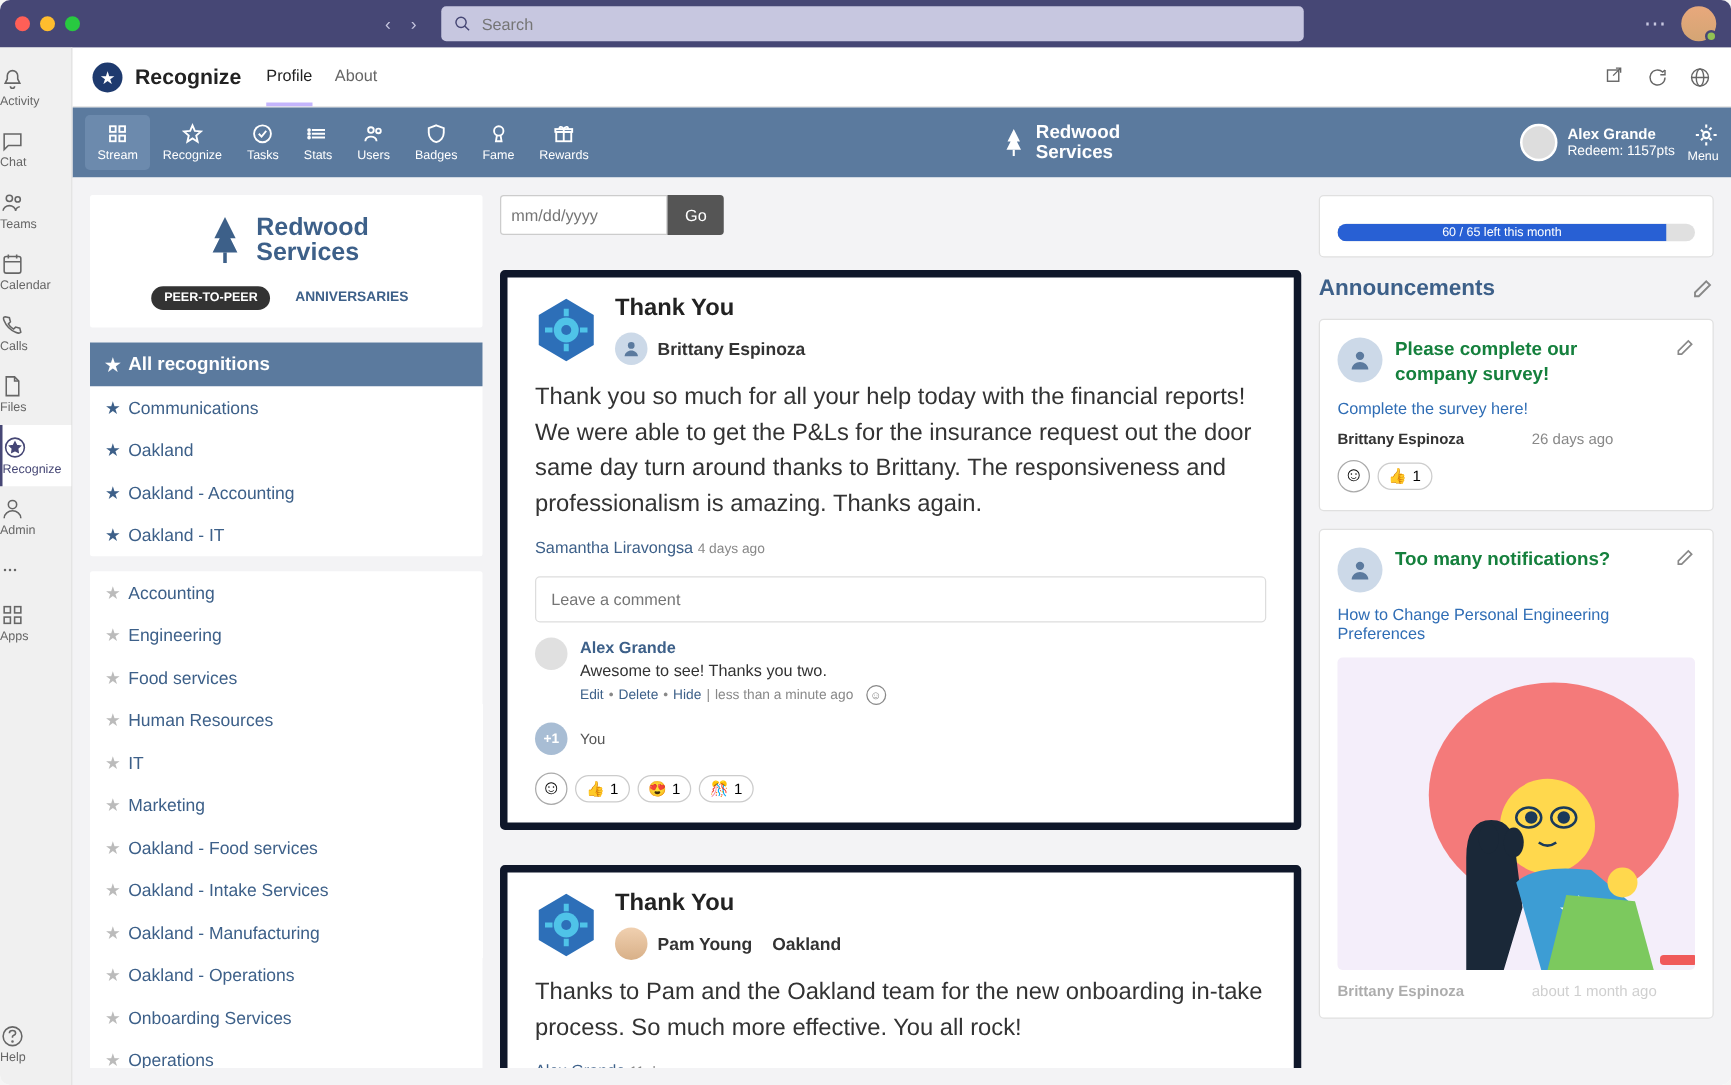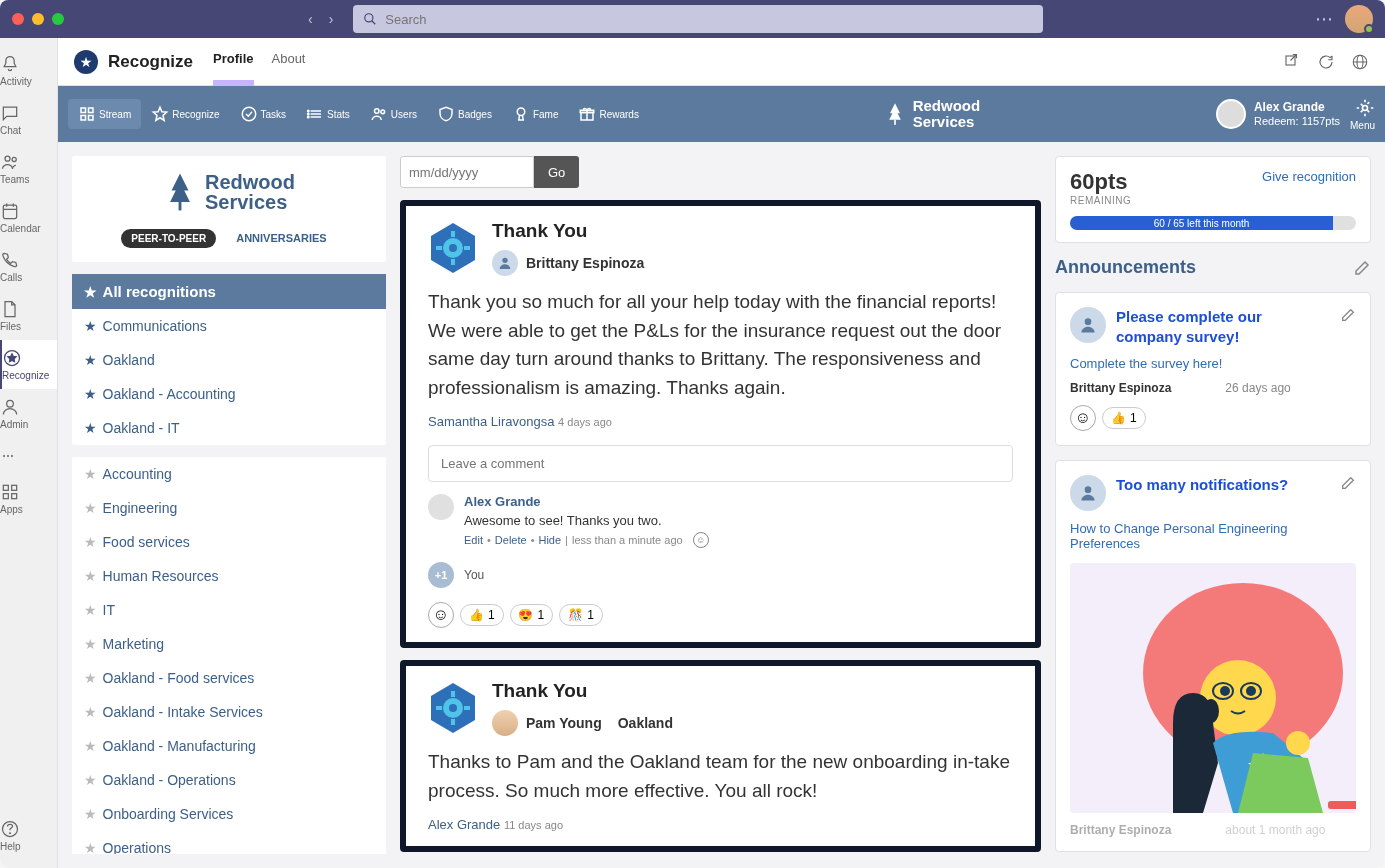--- a/index.html
+++ b/index.html
@@ -35,28 +35,28 @@
 .rail-item.bottom { margin-bottom: 8px; }
 
 
 .main-area { flex: 1; display: flex; flex-direction: column; overflow: hidden; }
 .app-header { height: 48px; border-bottom: 1px solid #e0e0e0; display: flex; align-items: center; padding: 0 16px; background: #fff; }
 .app-logo { width: 24px; height: 24px; border-radius: 50%; background: #1e3a6e; display: flex; align-items: center; justify-content: center; margin-right: 10px; }
 .app-logo-star { color: #fff; font-size: 14px; }
 .app-name { font-size: 17px; font-weight: 700; color: #222; margin-right: 20px; }
 .app-tabs { display: flex; gap: 18px; }
 .app-tab { font-size: 13px; color: #666; padding: 14px 0; cursor: pointer; }
-.app-tab.active { color: #222; border-bottom: 6px solid #c4b5fd; font-weight: 700; }
+.app-tab.active { color: #222; border-bottom: 3px solid #c4b5fd; font-weight: 400; }
 .app-header-right { margin-left: auto; display: flex; gap: 16px; color: #666; }
 .app-header-right svg { width: 18px; height: 18px; cursor: pointer; }
 
 
 .blue-toolbar { height: 56px; background: #5b7a9e; display: flex; align-items: center; padding: 0 10px; color: #fff; }
 .tb-items { display: flex; }
-.tb-item { display: flex; flex-direction: row; align-items: center; padding: 6px 10px; cursor: pointer; font-size: 10px; gap: 3px; border-radius: 4px; }
+.tb-item { display: flex; flex-direction: column; align-items: center; padding: 6px 10px; cursor: pointer; font-size: 10px; gap: 3px; border-radius: 4px; }
 .tb-item.active { background: #6c8aad; }
 .tb-item svg { width: 18px; height: 18px; }
 .tb-center { flex: 1; display: flex; justify-content: center; align-items: center; gap: 8px; font-weight: 600; font-size: 15px; }
 .tb-center svg { width: 20px; height: 26px; }
 .tb-right { display: flex; align-items: center; gap: 10px; }
 .tb-user { display: flex; align-items: center; gap: 8px; }
 .tb-avatar { width: 30px; height: 30px; border-radius: 50%; background: #ddd; border: 2px solid #fff; }
 .tb-user-info { display: flex; flex-direction: column; font-size: 11px; line-height: 1.2; }
 .tb-user-name { font-weight: 600; font-size: 12px; }
 .tb-menu { display: flex; flex-direction: column; align-items: flex-end; gap: 2px; font-size: 10px; cursor: pointer; }
@@ -78,21 +78,21 @@
 .pill.dark { background: #333; color: #fff; }
 .pill.link { color: #3d6089; font-size: 11px; }
 
 .cat-list { display: flex; flex-direction: column; }
 .cat-item { padding: 9px 12px; display: flex; align-items: center; gap: 6px; font-size: 14px; color: #3d6089; cursor: pointer; }
 .cat-item.active { background: #5b7a9e; color: #fff; font-weight: 600; font-size: 15px; }
 .cat-item .star { color: #bbb; font-size: 14px; }
 .cat-item.active .star { color: #fff; }
 .cat-item.fav .star { color: #3d6089; }
 
-.col-mid { flex: 1; display: flex; flex-direction: column; gap: 12px; overflow-y: auto; }
+.col-mid { flex: 1; display: flex; flex-direction: column; gap: 28px; overflow-y: auto; }
 .date-row { display: flex; gap: 0; }
 .date-input { width: 134px; height: 32px; border: 1px solid #ccc; border-radius: 3px 0 0 3px; padding: 0 8px; font-size: 13px; color: #999; outline: none; }
 .go-btn { height: 32px; padding: 0 14px; background: #555; color: #fff; border: none; border-radius: 0 3px 3px 0; font-size: 13px; cursor: pointer; }
 
 .card { background: #fff; border: 6px solid #0f172a; border-radius: 4px; padding: 14px 22px; }
 .card-head { display: flex; align-items: center; gap: 14px; margin-bottom: 12px; }
 .badge-hex { width: 50px; height: 54px; position: relative; }
 .badge-hex svg { width: 100%; height: 100%; }
 .card-head-text { flex: 1; }
 .card-title { font-size: 19px; font-weight: 600; color: #222; margin-bottom: 8px; }
@@ -131,21 +131,21 @@
 .progress-wrap { margin-top: 10px; background: #e0e0e0; border-radius: 8px; height: 14px; overflow: hidden; position: relative; }
 .progress-bar { background: #2860d4; height: 100%; width: 92%; display: flex; align-items: center; justify-content: center; font-size: 10px; color: #fff; }
 
 .ann-head { display: flex; justify-content: space-between; align-items: center; }
 .ann-title { font-size: 18px; font-weight: 600; color: #3d6089; }
 .edit-icon { color: #888; cursor: pointer; }
 .ann-card { background: #fff; border: 1px solid #e0e0e0; border-radius: 4px; padding: 14px; }
 .ann-card-head { display: flex; gap: 10px; }
 .ann-avatar { width: 36px; height: 36px; border-radius: 50%; background: #ccd9e8; display: flex; align-items: center; justify-content: center; flex-shrink: 0; }
 .ann-avatar svg { width: 20px; height: 20px; color: #5b7a9e; }
-.ann-card-title { font-size: 15px; font-weight: 600; color: #1d4ed8; line-height: 1.3; flex: 1; }
+.ann-card-title { font-size: 15px; font-weight: 600; color: #15803d; line-height: 1.3; flex: 1; }
 .ann-link { color: #2f6db5; font-size: 13px; margin-top: 10px; display: block; }
 .ann-meta { display: flex; gap: 10px; font-size: 12px; margin-top: 10px; }
 .ann-meta .author { font-weight: 600; color: #333; }
 .ann-meta .time { color: #888; margin-left: 44px; }
 .ann-reactions { display: flex; gap: 6px; margin-top: 10px; align-items: center; }
 .illustration { width: 100%; height: 250px; background: #f4eefa; border-radius: 4px; margin-top: 12px; display: flex; align-items: flex-end; justify-content: center; overflow: hidden; }
 .illustration svg { width: 100%; height: 100%; }
 </style>
 </head>
 <body>
@@ -584,27 +584,20 @@
             <div class="card-body">Thanks to Pam and the Oakland team for the new onboarding in-take process. So much more effective. You all rock!</div>
             <div class="card-meta">
               <a href="#">Alex Grande</a>
               <span class="ago">11 days ago</span>
             </div>
           </div>
         </div>
 
         <div class="col-right">
           <div class="points-panel">
-            <div class="points-head">
-              <div>
-                <div class="points-val">60pts</div>
-                <div class="points-sub">REMAINING</div>
-              </div>
-              <div class="give-link">Give recognition</div>
-            </div>
             <div class="progress-wrap">
               <div class="progress-bar">60 / 65 left this month</div>
             </div>
           </div>
 
           <div class="ann-head">
             <div class="ann-title">Announcements</div>
             <svg class="edit-icon" width="18" height="18" viewBox="0 0 24 24" fill="none" stroke="currentColor" stroke-width="2">
                 <path d="M4 20h4L20 8l-4-4L4 16v4z"></path>
               </svg>

